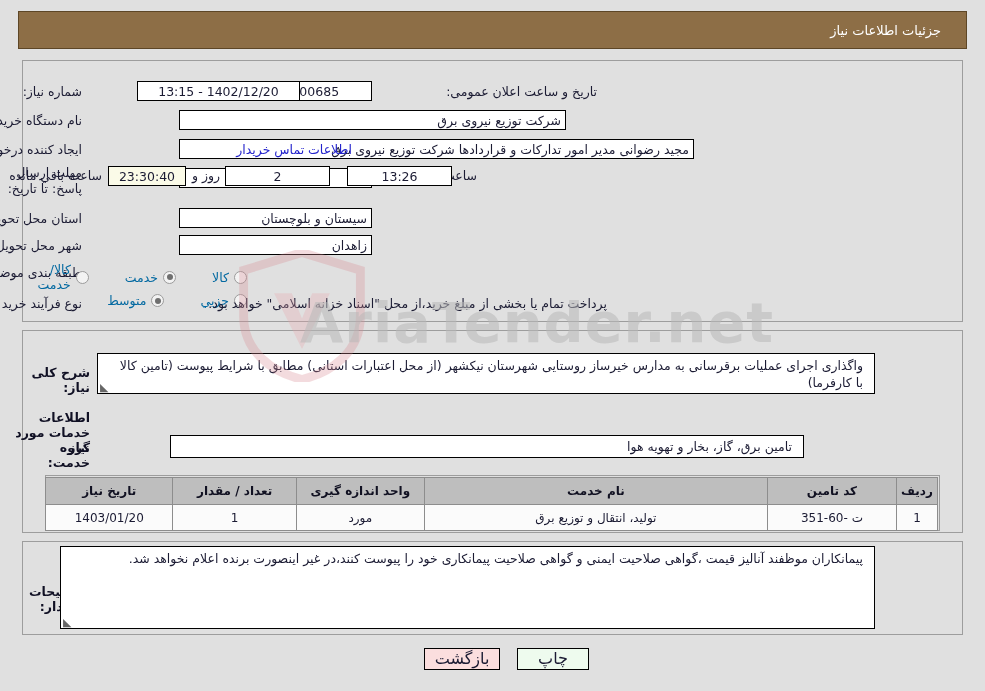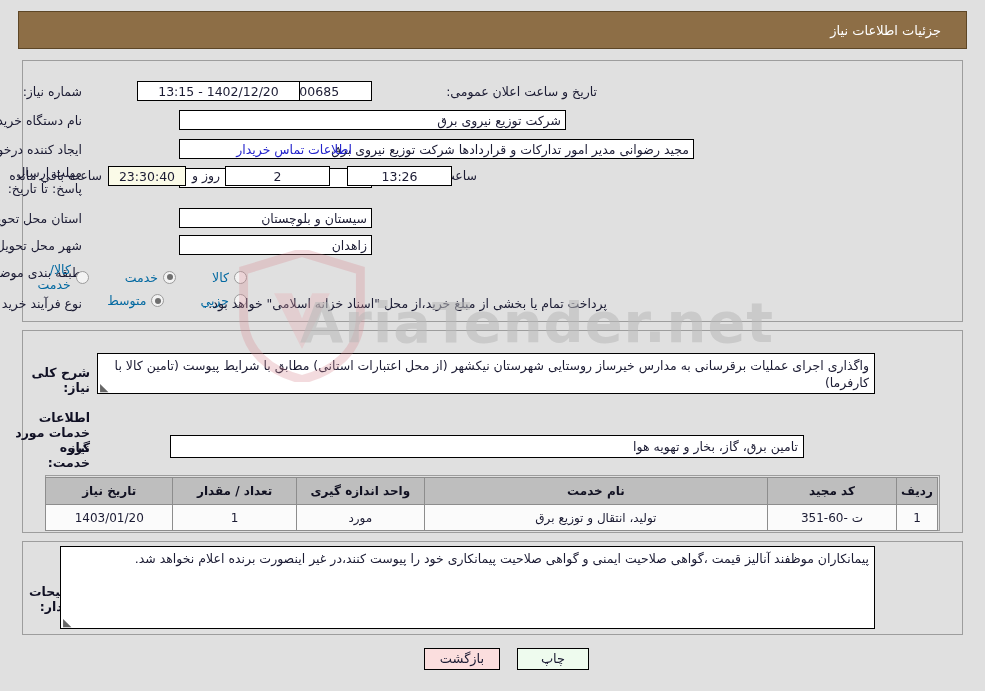--- a/index.html
+++ b/index.html
@@ -146,21 +146,21 @@
   }
 
   
   .ta {
     position: absolute;
     box-sizing: border-box;
     background: #ffffff;
     border: 1px solid #000000;
     font-size: 12.5px;
     color: #1b1b33;
-    padding: 3px 5px;
+    padding: 3px 11px;
     line-height: 17px;
     text-align: right;
     overflow: hidden;
     font-family: "DejaVu Sans", "Liberation Sans", sans-serif;
   }
   .ta .grip {
     position: absolute;
     left: 2px;
     bottom: 0px;
     font-size: 11px;
@@ -217,21 +217,21 @@
     box-sizing: border-box;
     background: #e0e0e0;
   }
 
   
   .btn {
     position: absolute;
     box-sizing: border-box;
     border: 1px solid #000000;
     height: 22px;
-    font-size: 13px;
+    font-size: 16px;
     color: #1b1b33;
     text-align: center;
     line-height: 20px;
     cursor: pointer;
     font-family: "DejaVu Sans", "Liberation Sans", sans-serif;
   }
   .btn.print  { background: #eefbee; }
   .btn.back   { background: #fbdede; }
 </style>
 </head>
@@ -325,21 +325,21 @@
   <div class="bold-lbl" style="right:895px; top:440px; width:75px;">گروه خدمت:</div>
   <div class="ta" style="right:181px; top:435px; width:634px; height:23px; padding-top:2px;margin-left:40px;">
     <span>تامین برق، گاز، بخار و تهویه هوا</span>
   </div>
 
   <div class="tbl-wrap">
     <table class="tbl" style="right:1px; top:1px; width:893px;">
       <thead>
         <tr>
           <th style="width:32px;">ردیف</th>
-          <th style="width:127px;">کد مجید</th>
+          <th style="width:127px;">کد تامین</th>
           <th style="width:362px;">نام خدمت</th>
           <th style="width:127px;">واحد اندازه گیری</th>
           <th style="width:122px;">تعداد / مقدار</th>
           <th style="width:123px;">تاریخ نیاز</th>
         </tr>
       </thead>
       <tbody>
         <tr>
           <td>1</td>
           <td>ت -60-351</td>

